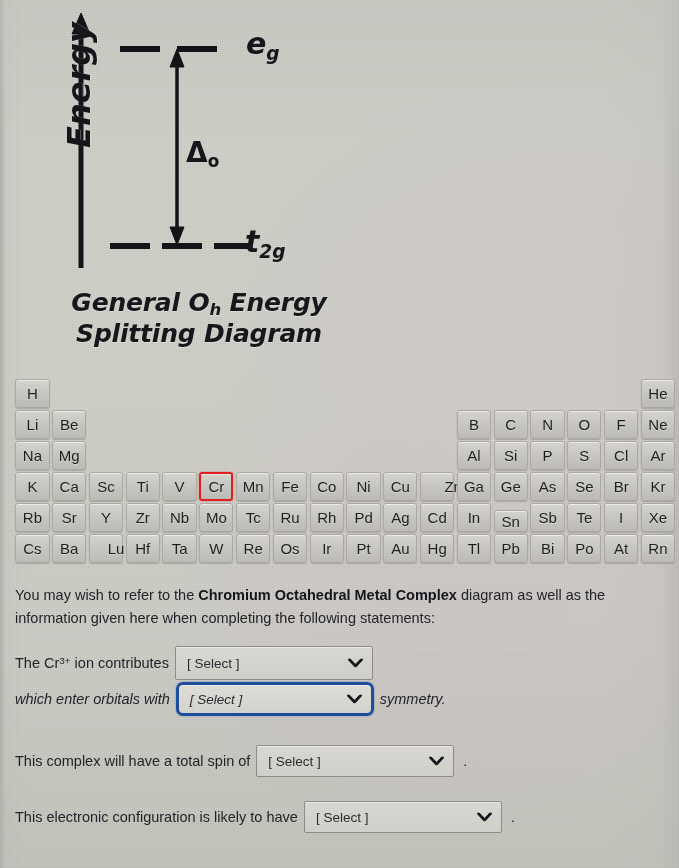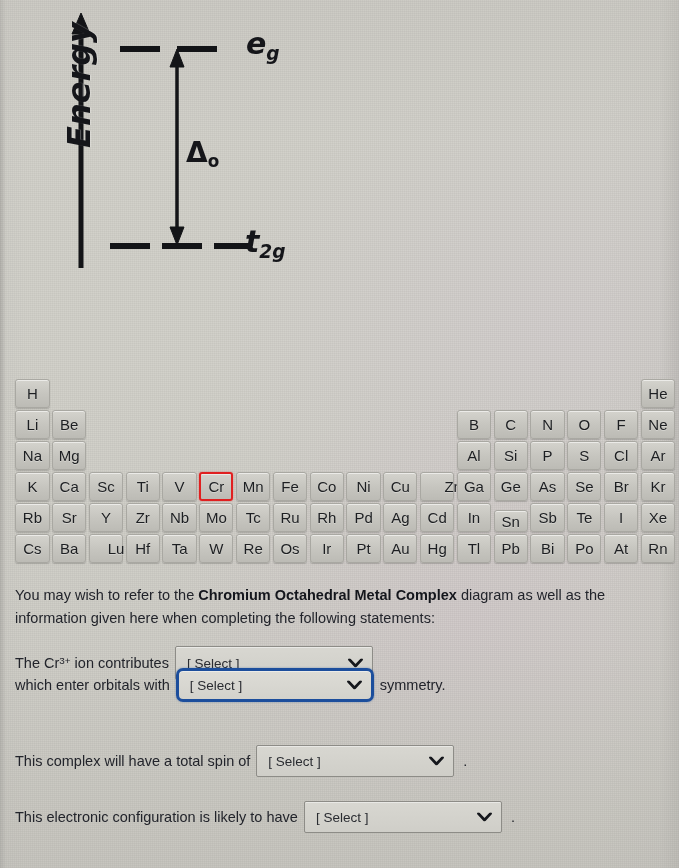--- a/index.html
+++ b/index.html
@@ -193,20 +193,24 @@
     <div style="position:absolute; left:245px; top:224px; font-family:'DejaVu Sans',sans-serif; font-style:italic;
                 font-weight:bold; font-size:30px; color:#15161a;">
       <span>t</span><sub style="font-size:0.62em; vertical-align:-0.30em;">2g</sub>
     </div>
 
     <div style="position:absolute; left:186px; top:136px; font-family:'DejaVu Sans',sans-serif; font-weight:bold;
                 font-size:28px; color:#15161a;">
       <span>Δ</span><sub style="font-size:0.60em; vertical-align:-0.28em;">o</sub>
     </div>
 
+    <div class="diag-caption">
+      <div><span>General O</span><sub>h</sub><span> Energy</span></div>
+      <div>Splitting Diagram</div>
+    </div>
   </div>
 
   <div class="ptable" id="ptable">
       <div class="el" style="grid-area: 1 / 1;">
         <span>H</span>
       </div>
       <div class="el" style="grid-area: 1 / 18;">
         <span>He</span>
       </div>
       <div class="el" style="grid-area: 2 / 1;">
@@ -430,21 +434,21 @@
     <span class="ddl" style="width:198px; height:34px;">
       <span>[ Select ]</span>
       <span class="caret">
         <svg viewBox="0 0 16 10">
             <path d="M1.6 1.2 L8 8 L14.4 1.2" stroke="#15171c" stroke-width="3" fill="none" stroke-linecap="round" stroke-linejoin="round"></path>
           </svg>
       </span>
     </span>
   </div>
 
-  <div class="qrow" id="q1" style="top:668px;">
+  <div class="qrow" id="q1" style="top:682px;font-style:italic;">
     <span>which enter orbitals with</span>
     <span class="ddl focus" style="width:198px; height:34px;">
       <span>[ Select ]</span>
       <span class="caret">
         <svg viewBox="0 0 16 10">
             <path d="M1.6 1.2 L8 8 L14.4 1.2" stroke="#15171c" stroke-width="3" fill="none" stroke-linecap="round" stroke-linejoin="round"></path>
           </svg>
       </span>
     </span>
     <span>symmetry.</span>

